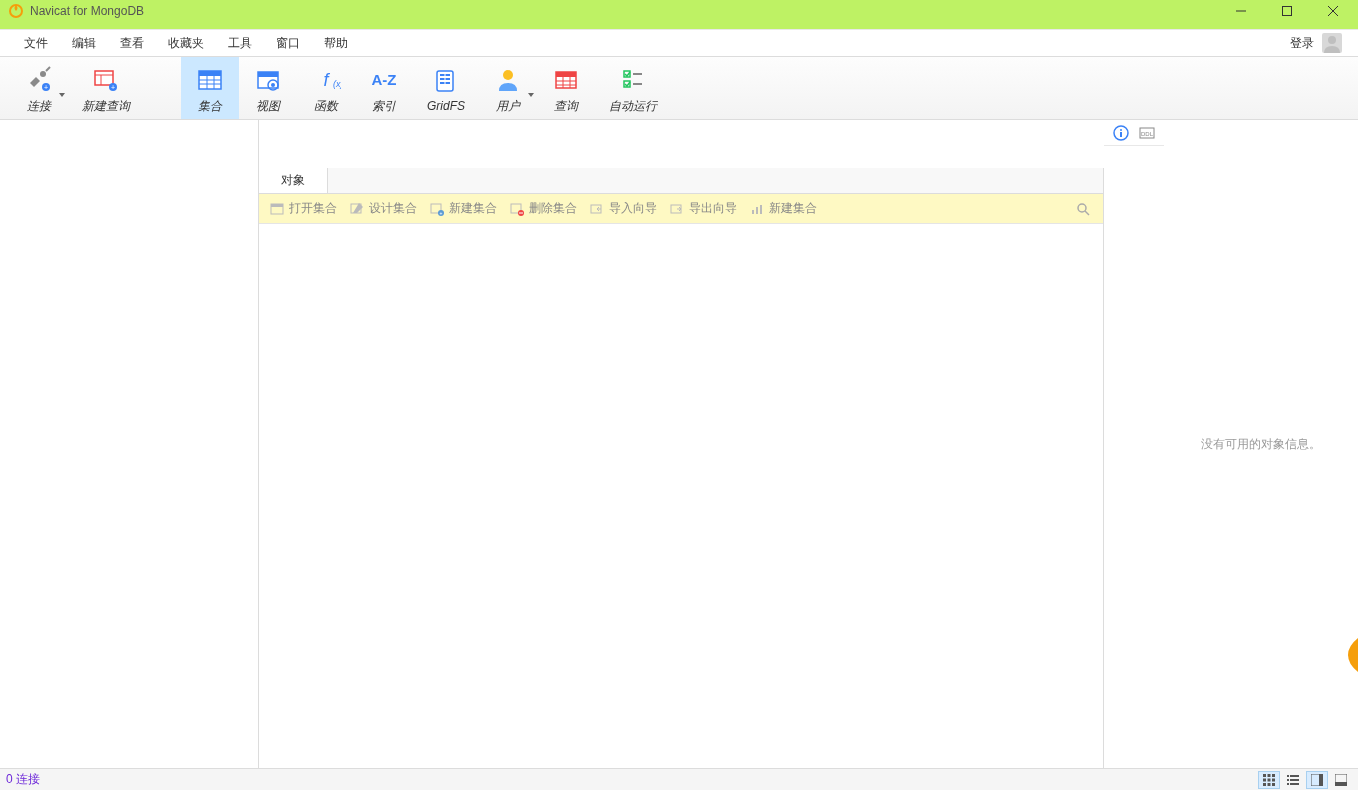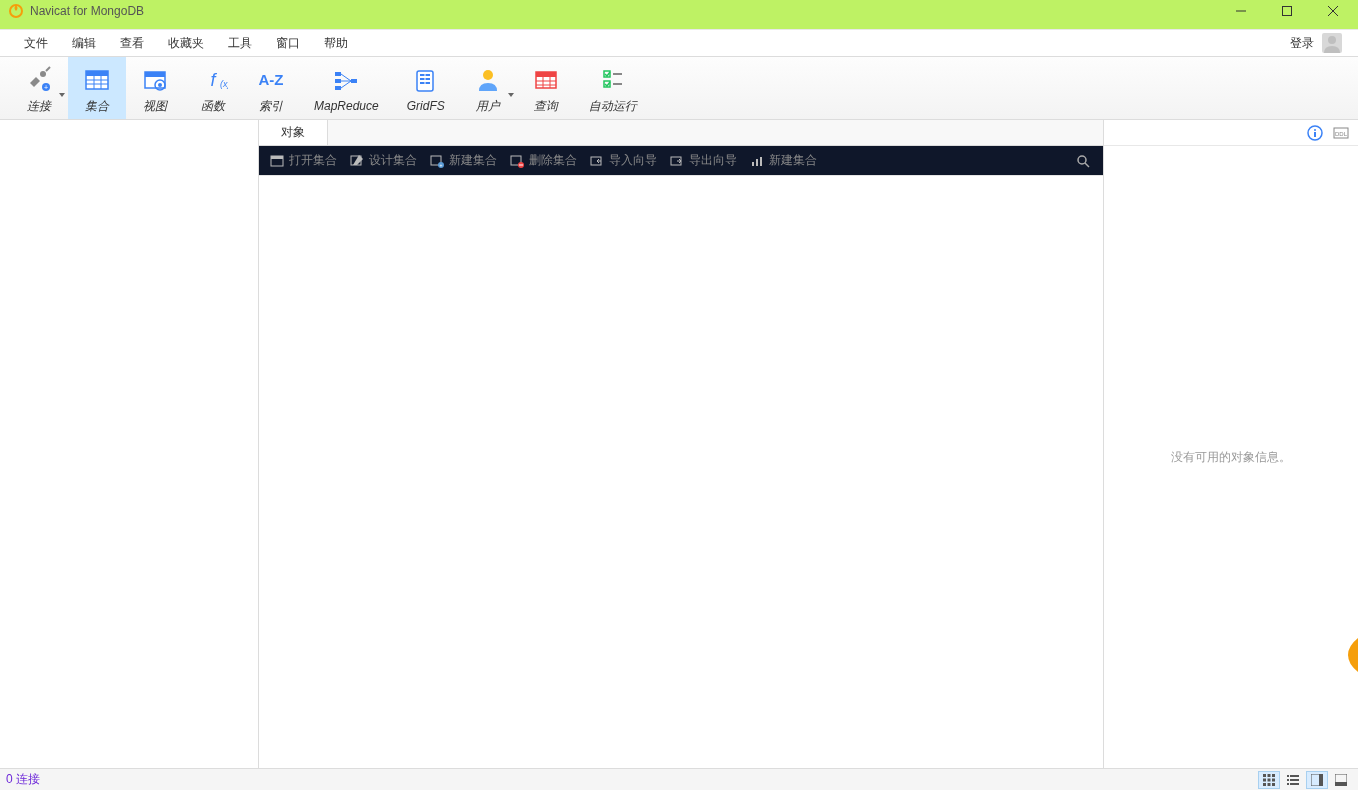--- a/index.html
+++ b/index.html
@@ -16,38 +16,38 @@
 
 .menubar { height: 26px; background: #fff; display: flex; align-items: center; padding: 0 12px; }
 .menubar .menu-item { font-size: 12px; color: #333; padding: 4px 12px; cursor: pointer; }
 .menubar .spacer { flex: 1; }
 .menubar .login { font-size: 12px; color: #333; padding: 4px 6px; cursor: pointer; }
 .menubar .avatar { width: 20px; height: 20px; background: #d8d8d8; border-radius: 2px; margin-left: 2px; margin-right: 4px; }
 
 
 .toolbar { height: 64px; background: linear-gradient(#fdfdfd,#f3f3f3); border-top: 1px solid #dcdcdc; border-bottom: 1px solid #dcdcdc; display: flex; align-items: stretch; padding: 0 10px; }
 .tool-item { display: flex; flex-direction: column; align-items: center; justify-content: center; padding: 4px 14px 2px; cursor: pointer; position: relative; }
-.tool-item.active { background: #cce8ff; }
+.tool-item.active { background: #cce8ff; margin-left: 37px; }
 .tool-item .icon { height: 32px; display: flex; align-items: center; justify-content: center; }
 .tool-item .label { font-size: 12px; color: #333; margin-top: 2px; white-space: nowrap; font-style: italic; }
 .tool-item .drop { position: absolute; right: 3px; bottom: 22px; width: 0; height: 0; border-left: 3px solid transparent; border-right: 3px solid transparent; border-top: 4px solid #666; }
 
 
 .main { display: flex; height: 648px; }
 .sidebar { width: 259px; border-right: 1px solid #dcdcdc; background: #fff; }
-.center { flex: 1; display: flex; flex-direction: column; border-right: 1px solid #dcdcdc; }
-.rightpane { width: 254px; display: flex; flex-direction: column; text-align: center; }
+.center { flex: 1; display: flex; flex-direction: column; border-right: 1px solid #dcdcdc; margin-top: 48px; }
+.rightpane { width: 254px; display: flex; flex-direction: row; text-align: center; }
 
 
 .tabs { height: 26px; display: flex; align-items: stretch; background: #fff; border-bottom: 1px solid #dcdcdc; }
 .tab { padding: 0 22px; display: flex; align-items: center; font-size: 12px; color: #333; border-right: 1px solid #dcdcdc; background: #fff; cursor: pointer; }
 .tabs .rest { flex: 1; background: #f8f8f8; border-left: none; }
 
 
-.subtoolbar { height: 30px; display: flex; align-items: center; padding: 0 4px; border-bottom: 1px solid #e5e5e5; background: #0f172a; }
+.subtoolbar { height: 30px; display: flex; align-items: center; padding: 0 4px; border-bottom: 1px solid #e5e5e5; background: #fef9c3; }
 .sub-item { display: flex; align-items: center; padding: 3px 6px; font-size: 12px; color: #888; cursor: pointer; gap: 4px; }
 .sub-item .si { width: 16px; height: 16px; display: flex; align-items: center; justify-content: center; }
 .subtoolbar .spacer2 { flex: 1; }
 .subtoolbar .search { width: 20px; height: 20px; display: flex; align-items: center; justify-content: center; cursor: pointer; margin-right: 6px; }
 
 .content { flex: 1; background: #fff; }
 
 
 .rp-top { height: 26px; display: flex; align-items: center; justify-content: flex-end; padding: 0 8px; gap: 8px; border-bottom: 1px solid #e8e8e8; }
 .rp-top .rp-btn { width: 18px; height: 18px; display: flex; align-items: center; justify-content: center; cursor: pointer; }
@@ -119,20 +119,32 @@
           <path d="M6 18 L12 12 L16 16 L10 22 Z" fill="#8a8a8a"></path>
           <circle cx="19" cy="9" r="3" fill="#8a8a8a"></circle>
           <line x1="22" y1="6" x2="26" y2="2" stroke="#8a8a8a" stroke-width="2"></line>
           <circle cx="22" cy="22" r="4" fill="#3b82f6"></circle>
           <text x="22" y="25" font-size="7" text-anchor="middle" fill="#fff">+</text>
         </svg>
       </span>
     <span class="label">连接</span>
     <span class="drop"></span>
   </div>
+  <div class="tool-item">
+    <span class="icon">
+        <svg width="30" height="30" viewBox="0 0 30 30">
+          <rect x="4" y="6" width="18" height="14" fill="#fff" stroke="#ef4444" stroke-width="1.5"></rect>
+          <line x1="4" y1="10" x2="22" y2="10" stroke="#ef4444"></line>
+          <line x1="10" y1="10" x2="10" y2="20" stroke="#ef4444"></line>
+          <circle cx="22" cy="22" r="4" fill="#3b82f6"></circle>
+          <text x="22" y="25" font-size="7" text-anchor="middle" fill="#fff">+</text>
+        </svg>
+      </span>
+    <span class="label">新建查询</span>
+  </div>
   <div class="tool-item active">
     <span class="icon">
         <svg width="30" height="30" viewBox="0 0 30 30">
           <rect x="4" y="6" width="22" height="18" fill="#fff" stroke="#3b82f6" stroke-width="1.5"></rect>
           <rect x="4" y="6" width="22" height="5" fill="#3b82f6"></rect>
           <line x1="4" y1="15" x2="26" y2="15" stroke="#3b82f6"></line>
           <line x1="4" y1="19" x2="26" y2="19" stroke="#3b82f6"></line>
           <line x1="12" y1="11" x2="12" y2="24" stroke="#3b82f6"></line>
           <line x1="19" y1="11" x2="19" y2="24" stroke="#3b82f6"></line>
         </svg>
@@ -159,32 +171,20 @@
       </span>
     <span class="label">函数</span>
   </div>
   <div class="tool-item">
     <span class="icon">
         <svg width="30" height="30" viewBox="0 0 30 30">
           <text x="15" y="20" font-size="15" font-weight="bold" text-anchor="middle" fill="#3b82f6">A-Z</text>
         </svg>
       </span>
     <span class="label">索引</span>
-  </div>
-  <div class="tool-item">
-    <span class="icon">
-        <svg width="30" height="30" viewBox="0 0 30 30">
-          <rect x="4" y="6" width="6" height="4" fill="#3b82f6"></rect>
-          <rect x="4" y="13" width="6" height="4" fill="#3b82f6"></rect>
-          <rect x="4" y="20" width="6" height="4" fill="#3b82f6"></rect>
-          <rect x="20" y="13" width="6" height="4" fill="#3b82f6"></rect>
-          <path d="M10 8 L20 15 M10 15 L20 15 M10 22 L20 15" stroke="#3b82f6" stroke-width="1" fill="none"></path>
-        </svg>
-      </span>
-    <span class="label">MapReduce</span>
   </div>
   <div class="tool-item">
     <span class="icon">
         <svg width="30" height="30" viewBox="0 0 30 30">
           <rect x="6" y="5" width="16" height="20" fill="#fff" stroke="#3b82f6" stroke-width="1.5" rx="2"></rect>
           <rect x="9" y="8" width="10" height="2" fill="#3b82f6"></rect>
           <rect x="9" y="12" width="10" height="2" fill="#3b82f6"></rect>
           <rect x="9" y="16" width="10" height="2" fill="#3b82f6"></rect>
           <line x1="14" y1="8" x2="14" y2="18" stroke="#fff"></line>
         </svg>

